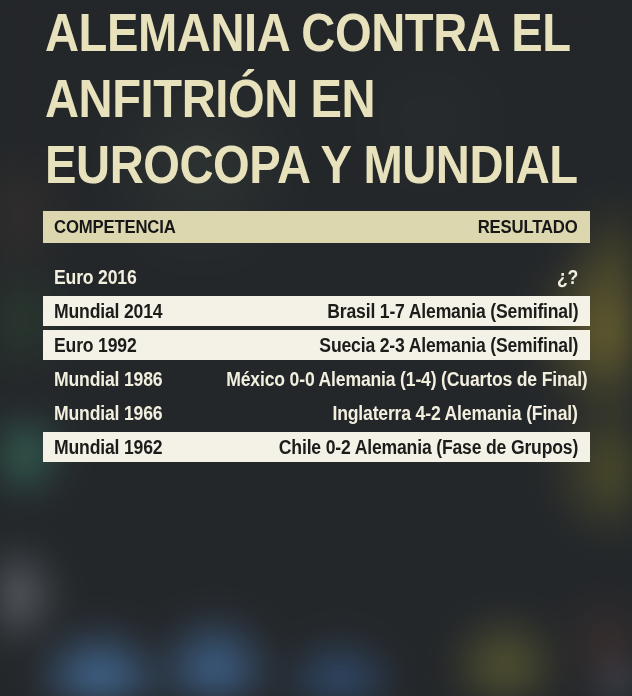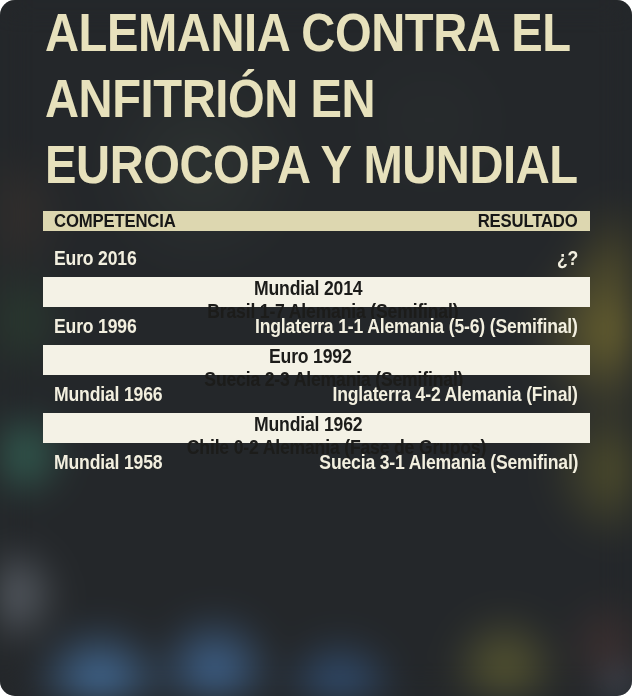--- a/index.html
+++ b/index.html
@@ -9,21 +9,20 @@
     height: 696px;
     overflow: hidden;
     font-family: "Liberation Sans", "DejaVu Sans", sans-serif;
   }
   .stage {
     position: relative;
     width: 632px;
     height: 696px;
     overflow: hidden;
     background-color: var(--bg-base, #24272a);
-    border-radius: 15px;
   }
   
   .bg {
     position: absolute;
     left: 0; top: 0;
     width: 632px;
     height: 696px;
     filter: blur(16px);
     background-color: var(--bg-base, #24272a);
     background-image:
@@ -60,22 +59,22 @@
     transform-origin: 0 50%;
     white-space: nowrap;
   }
   .table {
     position: absolute;
     top: 211px;
     left: 43px;
     width: 547px;
   }
   .thead {
-    height: 20px;
-    margin-bottom: 10px;
+    height: 32px;
+    margin-bottom: 17px;
     background: var(--header-bg, #ddd7b0);
     color: var(--header-text, #171717);
     display: flex;
     justify-content: space-between;
     align-items: center;
     padding: 0 12px 0 11px;
     box-sizing: border-box;
     font-size: 19px;
     font-weight: bold;
     letter-spacing: -0.2px;
@@ -91,21 +90,20 @@
     font-weight: bold;
     letter-spacing: -0.2px;
     color: var(--row-text-light, #f2efdf);
     border-top: 2px solid transparent;
     border-bottom: 2px solid transparent;
     background-clip: padding-box;
   }
   .trow.solid {
     background-color: var(--row-bg, #f4f2e6);
     color: var(--row-text-dark, #1c1c1a);
-    flex-direction: column;
   }
   .cell-l {
     transform: scaleX(0.88);
     transform-origin: 0 50%;
     white-space: nowrap;
   }
   .cell-r {
     transform: scaleX(0.88);
     transform-origin: 100% 50%;
     white-space: nowrap;
@@ -134,43 +132,39 @@
     <span class="cell-r">¿?</span>
   </div>
 
   <div class="trow solid">
     <span class="cell-l">Mundial 2014</span>
     <span class="cell-r">Brasil 1-7 Alemania (Semifinal)</span>
   </div>
 
 
 
-  <div class="trow">
-    <span class="cell-l">Euro 1996</span>
-    <span class="cell-r">Inglaterra 1-1 Alemania (5-6) (Semifinal)</span>
-  </div>
 
   <div class="trow solid">
     <span class="cell-l">Euro 1992</span>
     <span class="cell-r">Suecia 2-3 Alemania (Semifinal)</span>
   </div>
 
+  <div class="trow">
+    <span class="cell-l">Mundial 1986</span>
+    <span class="cell-r">México 0-0 Alemania (1-4) (Cuartos de Final)</span>
+  </div>
 
 
 
 
   <div class="trow">
     <span class="cell-l">Mundial 1966</span>
     <span class="cell-r">Inglaterra 4-2 Alemania (Final)</span>
   </div>
 
   <div class="trow solid">
     <span class="cell-l">Mundial 1962</span>
     <span class="cell-r">Chile 0-2 Alemania (Fase de Grupos)</span>
   </div>
 
-  <div class="trow">
-    <span class="cell-l">Mundial 1958</span>
-    <span class="cell-r">Suecia 3-1 Alemania (Semifinal)</span>
-  </div>
 </div>
   </div>
 </div>
 
 </body></html>

